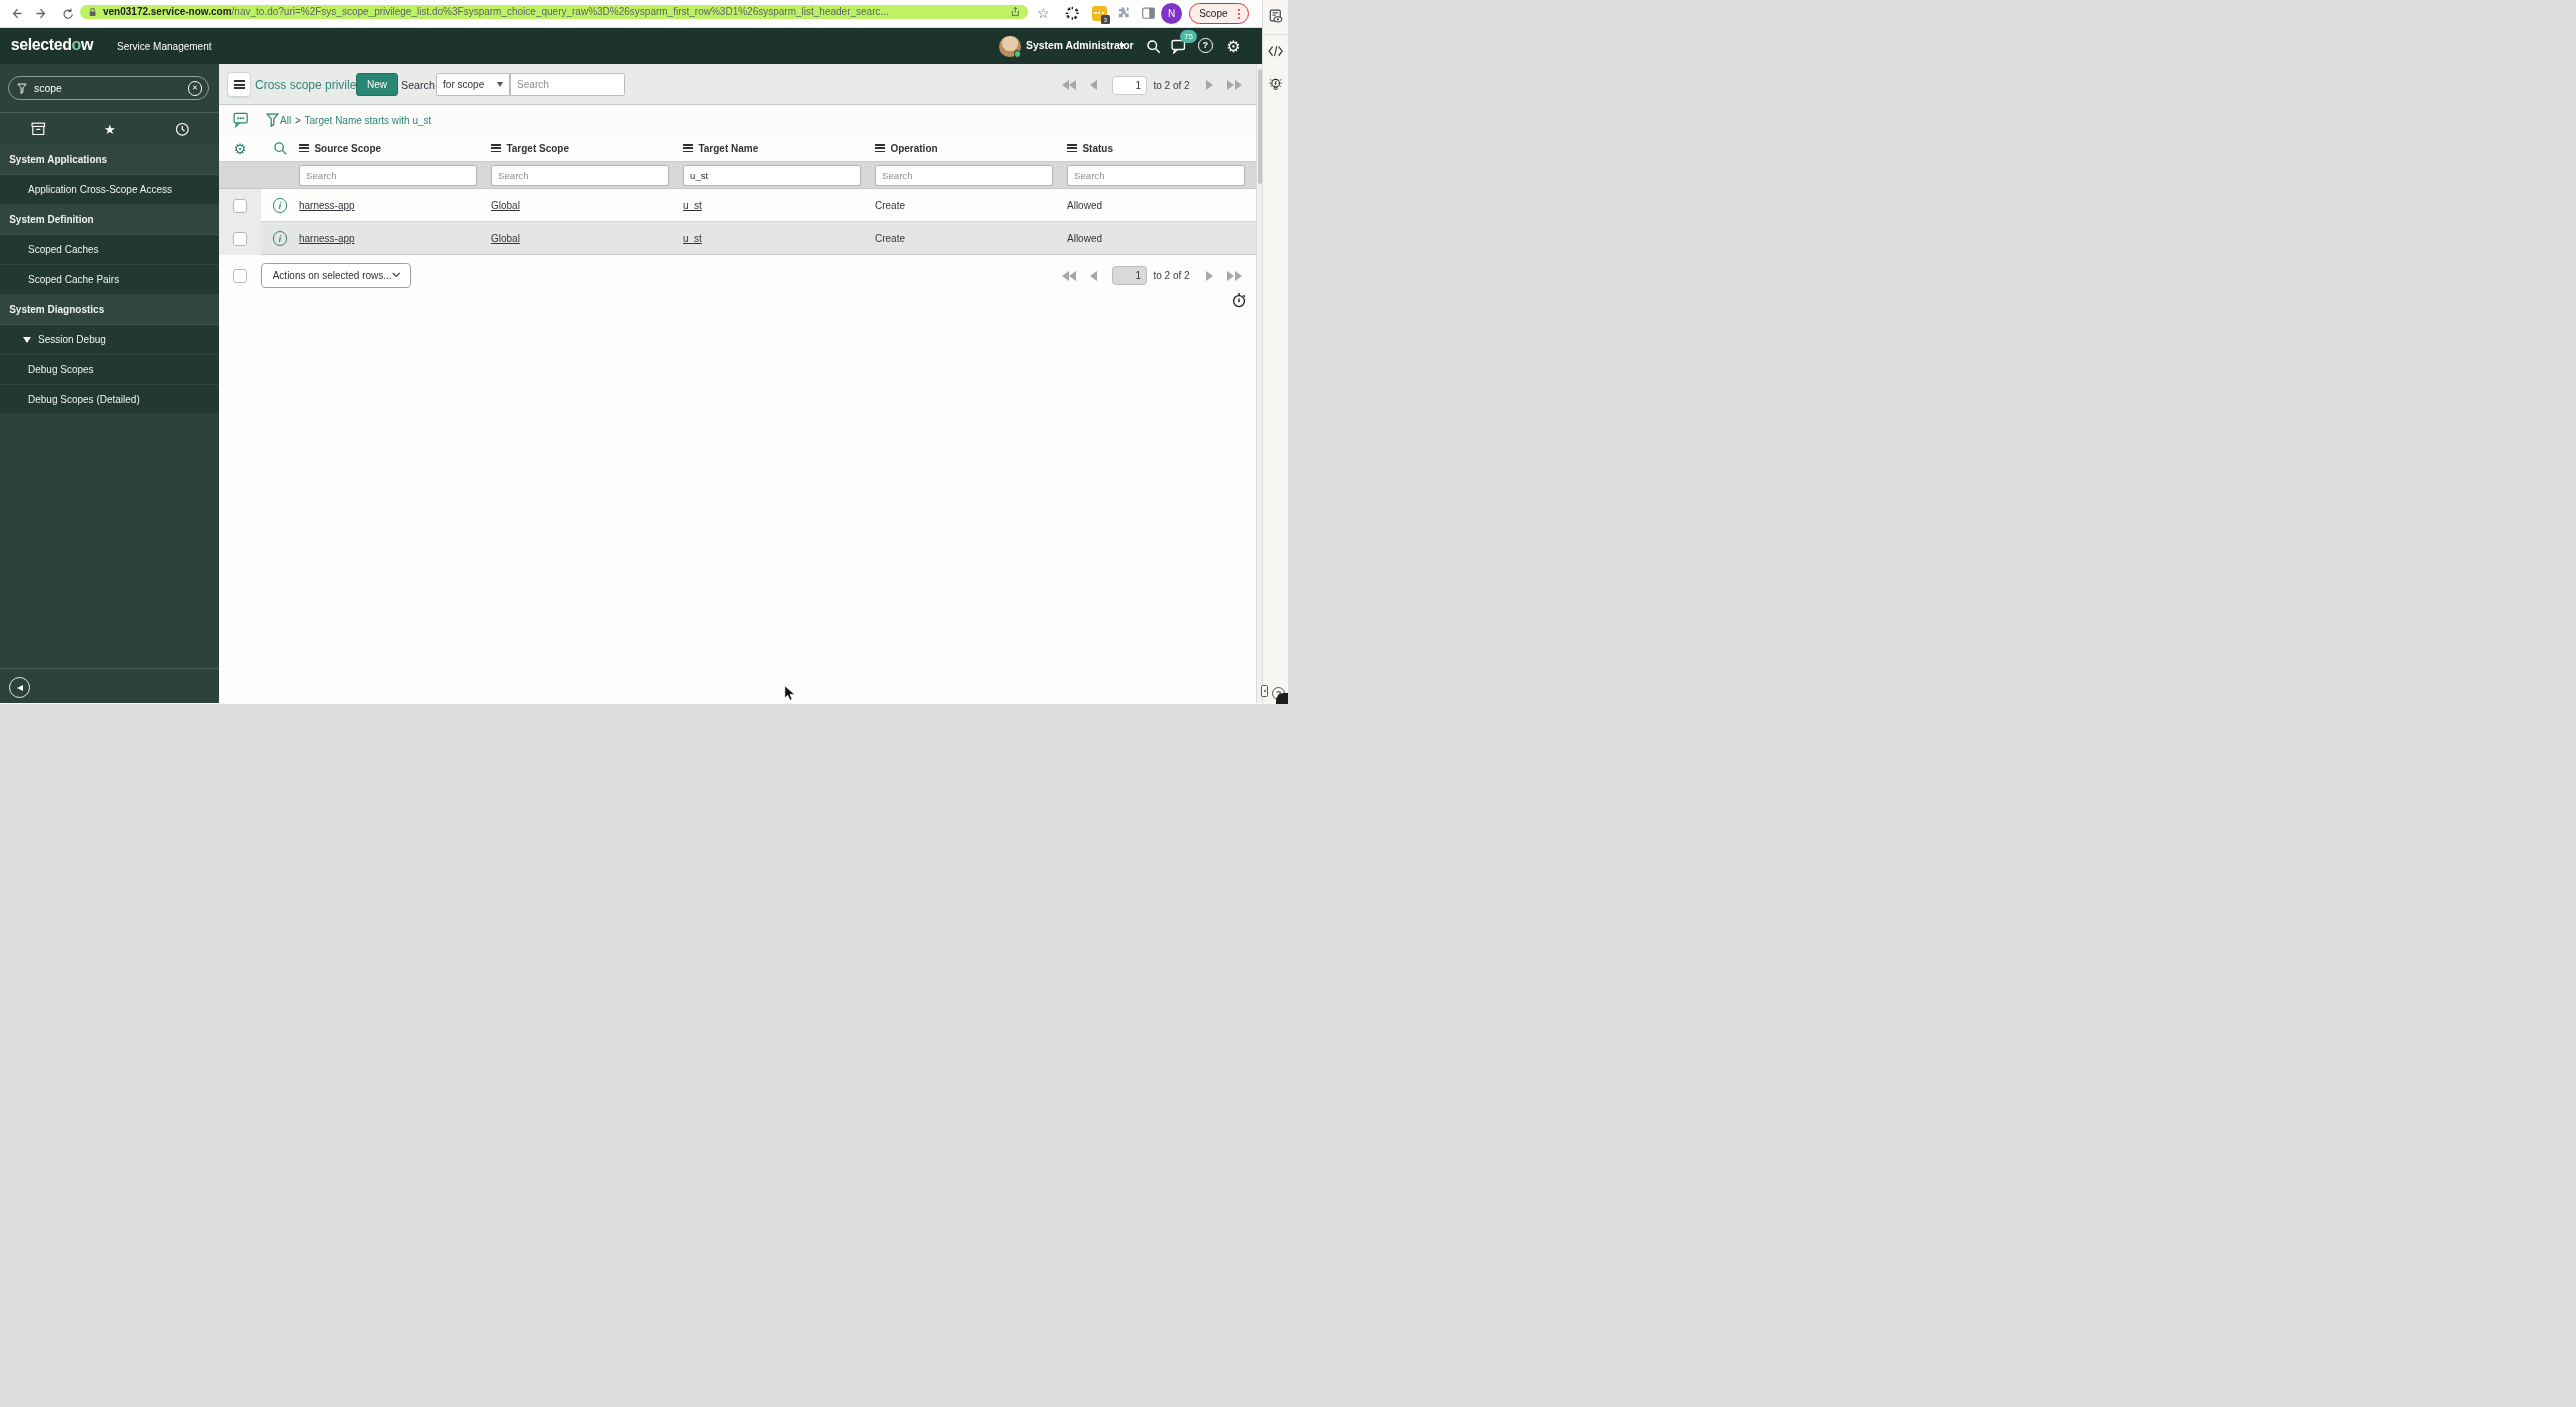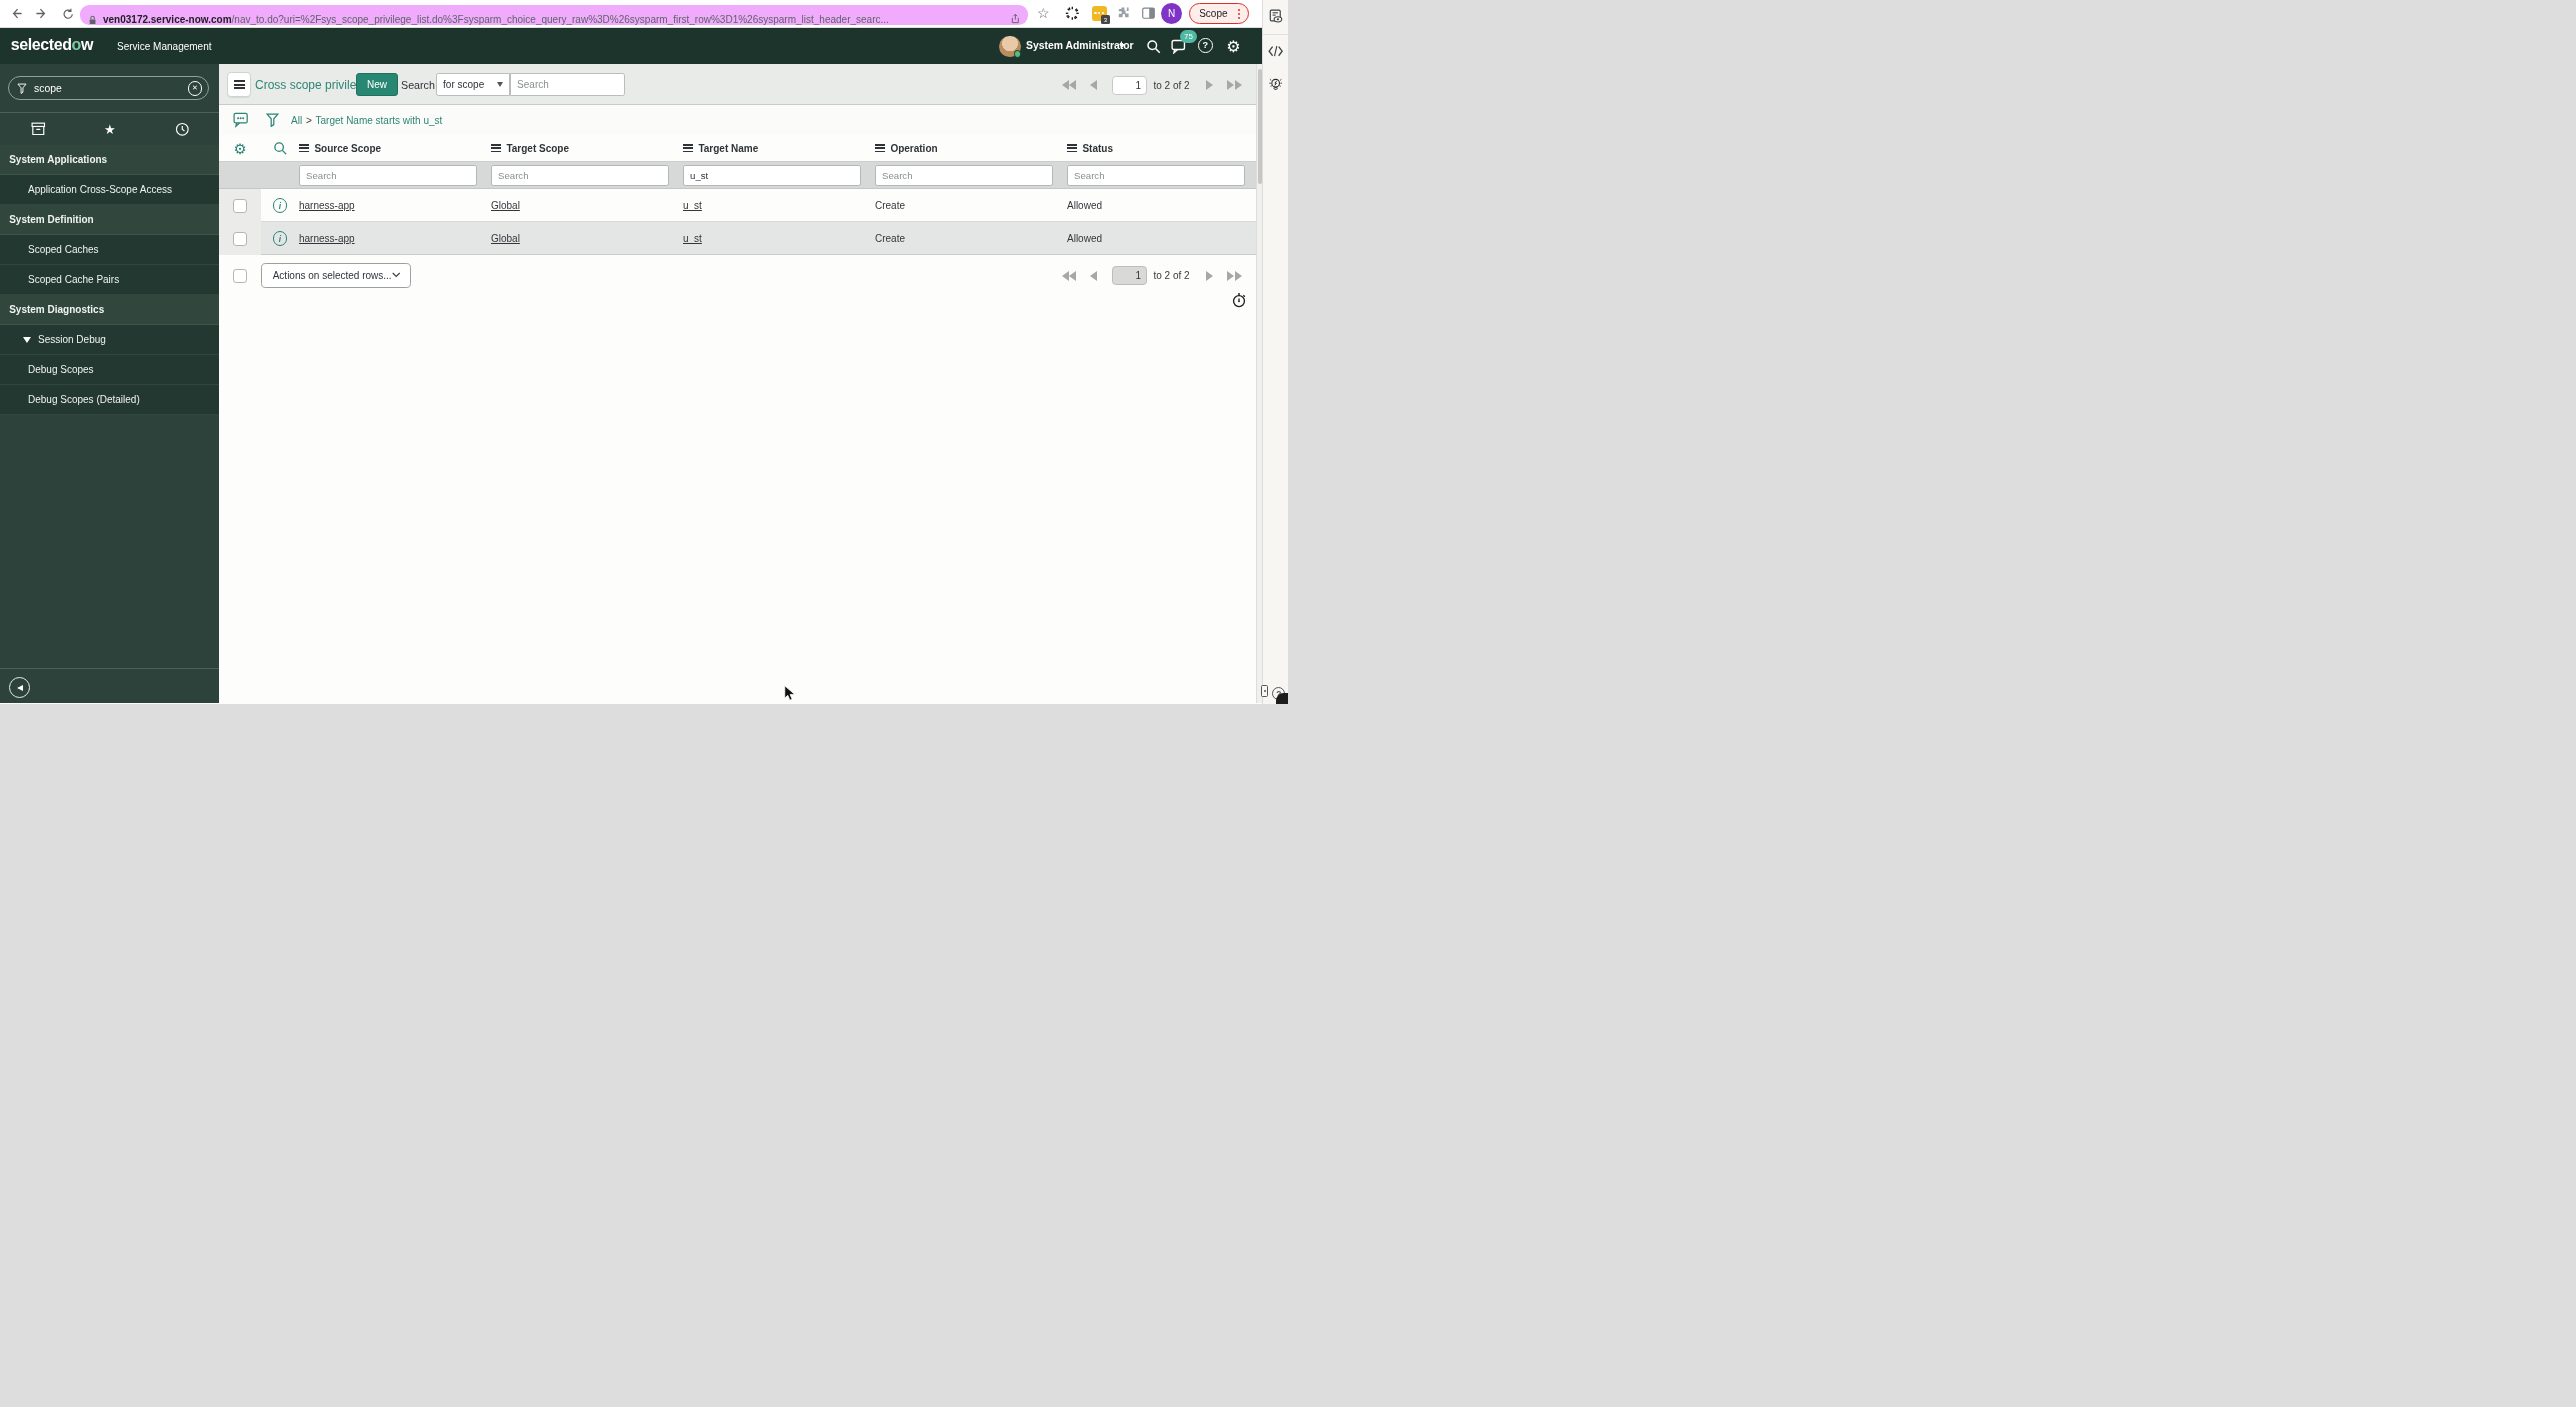--- a/index.html
+++ b/index.html
@@ -4,21 +4,21 @@
 <style>
   *{box-sizing:border-box;margin:0;padding:0;font-family:"Liberation Sans",sans-serif;}
   html,body{background:#ddd;}
   .screen{position:relative;width:1288px;height:704px;background:#fdfdfb;overflow:hidden;}
   .abs{position:absolute;}
   .icon{display:inline-flex;align-items:center;justify-content:center;}
 
   
   .chrome{left:0;top:0;width:1288px;height:28px;background:#fff;border-bottom:0.8px solid #dadce0;}
   .navbtn{top:6.1px;width:15.3px;height:15.3px;color:#5f6368;}
-  .urlpill{left:80px;top:4.6px;width:948px;height:20px;background:#f0abfc;border-radius:9.2px;display:flex;align-items:flex-end;padding:0 7.7px;overflow:hidden;}
+  .urlpill{left:80px;top:4.6px;width:948px;height:14px;background:#bef264;border-radius:9.2px;display:flex;align-items:center;padding:0 7.7px;overflow:hidden;}
   .urltext{white-space:nowrap;overflow:hidden;font-size:10px;margin-left:6.1px;flex:1;}
   .urltext .host{color:#202124;font-weight:700;}
   .urltext .path{color:#5f6368;}
   .g-star-outline::before{content:"\2606";font-size:14px;color:#5f6368;}
   .extbox{left:1092px;top:6.1px;width:14.6px;height:14.6px;background:#f2b824;border-radius:3.1px;}
   .extbox .dots{position:absolute;left:2.3px;top:6.1px;display:flex;gap:1.5px;}
   .extbox .dots i{width:2.3px;height:2.3px;border-radius:50%;background:#fff;}
   .extbadge{position:absolute;right:-3.1px;bottom:-3.1px;min-width:8.4px;height:8.4px;background:#474747;color:#fff;font-size:6.1px;border-radius:1.5px;display:flex;align-items:center;justify-content:center;padding:0 1.5px;}
   .avatarN{left:1161px;top:3.1px;width:21px;height:21px;border-radius:50%;background:#8033c7;color:#fff;font-size:10px;display:flex;align-items:center;justify-content:center;}
   .updatepill{left:1189px;top:3.1px;height:21px;padding:0 20px 0 9.2px;border:1.5px solid #d93025;background:#fdeeec;border-radius:10.7px;display:flex;align-items:center;font-size:10px;color:#202124;}
@@ -81,21 +81,21 @@
   .pag{position:absolute;display:flex;align-items:center;gap:6.1px;}
   .tri-l{width:0;height:0;border-top:5px solid transparent;border-bottom:5px solid transparent;border-right:7.7px solid #a7a7a7;}
   .tri-r{width:0;height:0;border-top:5px solid transparent;border-bottom:5px solid transparent;border-left:7.7px solid #a7a7a7;}
   .dbl{display:flex;gap:0.8px;}
   .pgin{width:35px;height:19px;border:0.8px solid #c9c9c9;border-radius:3.8px;text-align:right;padding:0 5.4px;font-size:10px;color:#333;background:#fff;outline:none;}
   .pgin.grey{background:#d9dad8;border-color:#bdbdbb;}
   .pgrange{font-size:10px;color:#3a3a3a;}
 
   
   .bcrow{position:absolute;left:0;top:41px;width:1037px;height:30px;background:#fbfbf9;display:flex;align-items:center;}
-  .bctext{font-size:10px;margin-left:12px;}
+  .bctext{font-size:10px;margin-left:1px;}
   .bctext .lnk{color:#2e8575;}
   .bctext .sep{color:#3b3f3d;margin:0 3.8px;}
 
   
   .lrow{display:grid;grid-template-columns:42px 38px 192px 192px 192px 192px 190px;align-items:center;}
   .hdrrow{position:absolute;left:0;top:71px;width:1037px;height:27px;background:#fdfdfc;border-bottom:0.8px solid #cdcdcd;}
   .hcell{display:flex;align-items:center;gap:5.4px;font-size:10px;font-weight:700;color:#2f3338;}
   .filtrow{position:absolute;left:0;top:98px;width:1037px;height:27px;background:#d6d9d7;border-bottom:0.8px solid #c4c7c5;}
   .fin{width:178px;height:21px;border:0.8px solid #b3b6b4;border-radius:2.3px;padding:0 6.1px;font-size:9.6px;color:#2f3338;outline:none;background:#fff;}
   .drow{position:absolute;left:0;width:1037px;height:33px;font-size:10px;color:#33373b;}

